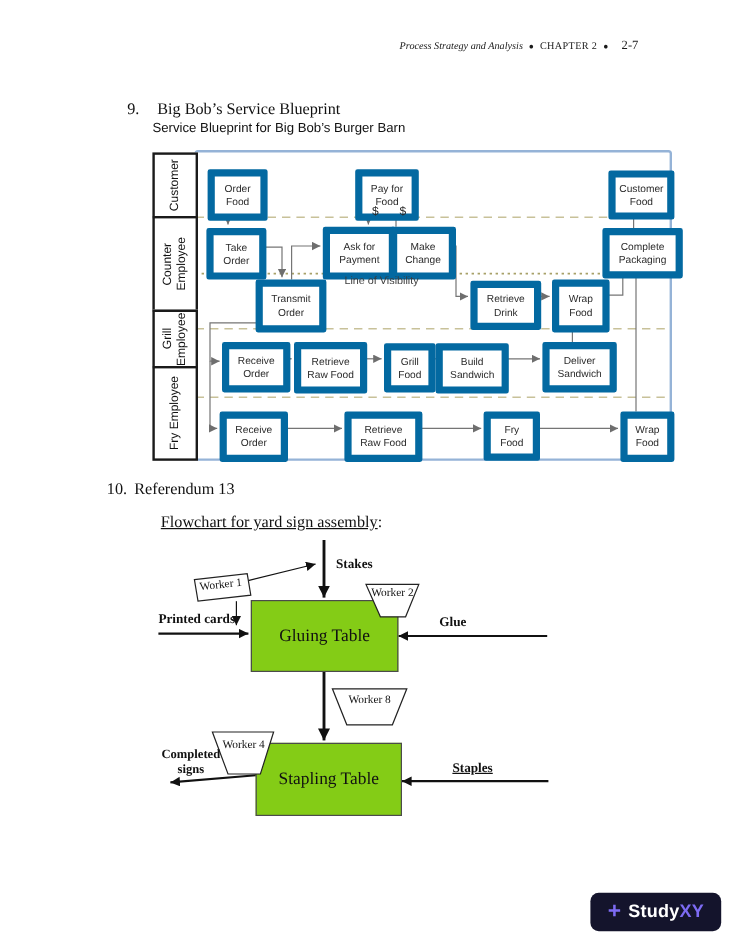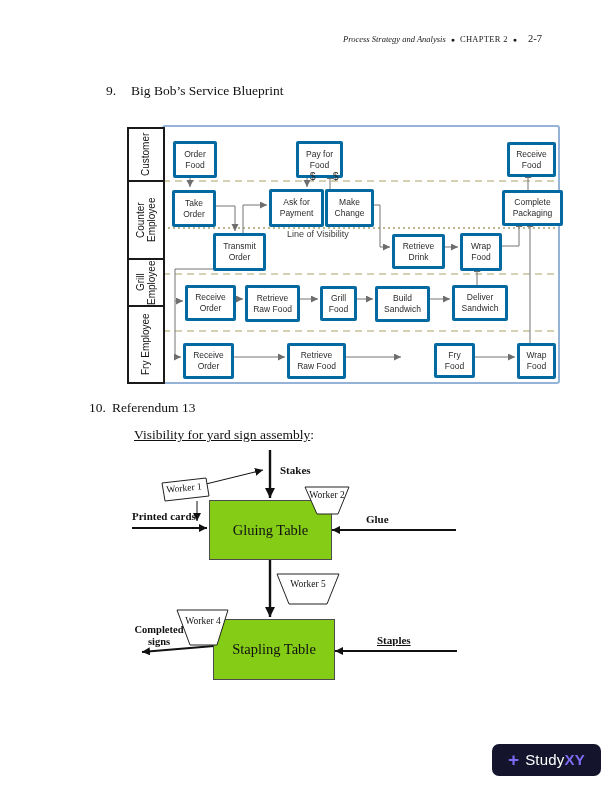--- a/index.html
+++ b/index.html
@@ -1,78 +1,79 @@
 <!DOCTYPE html>
 <html><head>
 <meta charset="utf-8">
 <style>
   html,body{margin:0;padding:0;background:#e8e8e8;}
   .page{position:relative;width:612px;height:792px;background:#ffffff;margin:0 auto;
         font-family:"Liberation Serif",serif;overflow:hidden;}
   svg{position:absolute;left:0;top:0;}
   
-  .hdr{position:absolute;top:33px;right:70px;font-size:9px;color:#1a1a1a;display:flex;align-items:baseline;gap:5px;}
+  .hdr{position:absolute;top:33px;right:80px;font-size:9px;color:#1a1a1a;display:flex;align-items:baseline;gap:5px;}
   .hdr .journal{font-style:italic;font-size:8.5px;}
   .hdr .bullet{font-size:7px;line-height:1;}
   .hdr .chapter{font-size:8.5px;letter-spacing:.3px;}
   .hdr .pagenum{font-size:10.5px;margin-left:6px;}
   
   .item9{position:absolute;left:106px;top:83px;font-size:13.5px;color:#111;}
   .item9 .num{display:inline-block;width:25px;}
   .subtitle{position:absolute;left:127px;top:101px;font-family:"Liberation Sans",sans-serif;
             font-size:11px;color:#111;}
   .item10{position:absolute;left:89px;top:400px;font-size:13.5px;color:#111;}
   .item10 .num{margin-right:6px;}
   .flow-heading{position:absolute;left:134px;top:427px;font-size:13.5px;color:#111;}
   .flow-heading .u{text-decoration:underline;}
   
   .bp-frame{position:absolute;left:162px;top:125px;width:394px;height:255px;
             border:2px solid #95b3d7;border-radius:3px;background:#fff;z-index:0;}
   .lane-label{position:absolute;width:34px;border:2px solid #1a1a1a;background:#fff;z-index:2;
               display:flex;align-items:center;justify-content:center;
               font-family:"Liberation Sans",sans-serif;font-size:10px;color:#111;
               writing-mode:vertical-rl;transform:rotate(180deg);text-align:center;line-height:1.15;}
-  .bp-box{position:absolute;z-index:2;background:#fff;border:3px solid #0369a1;border-radius:2px;
+  .bp-box{position:absolute;z-index:2;background:#fff;border:6px solid #0369a1;border-radius:2px;
           display:flex;align-items:center;justify-content:center;text-align:center;
           font-family:"Liberation Sans",sans-serif;font-size:8.5px;line-height:1.25;color:#2b2b2b;padding:1px;}
   .lov{position:absolute;left:287px;top:229px;z-index:3;font-family:"Liberation Sans",sans-serif;
        font-size:9px;color:#3c3c3c;}
   .dollar{position:absolute;z-index:3;font-family:"Liberation Sans",sans-serif;font-size:10px;color:#2b2b2b;}
   
   .table-box{position:absolute;z-index:2;background:#84cc16;border:1px solid #4b4b4b;
              display:flex;align-items:center;justify-content:center;
              font-size:14.5px;color:#111;}
   .fc-label{position:absolute;z-index:4;font-weight:bold;font-size:11px;color:#111;}
   .worker-label{position:absolute;z-index:4;font-size:9.5px;color:#111;text-align:center;}
   .svg-lines{z-index:1;}
   .svg-shapes{z-index:3;}
   
   .logo{position:absolute;left:492px;top:744px;width:109px;height:32px;border-radius:7px;
         background:#14142c;display:flex;align-items:center;justify-content:center;gap:6px;
         font-family:"Liberation Sans",sans-serif;}
   .logo .plus{font-size:19px;font-weight:bold;color:#7d6bf3;line-height:1;margin-top:-2px;}
-  .logo .study{font-size:15px;font-weight:normal;color:#ffffff;letter-spacing:.2px;}
+  .logo .study{font-size:15px;font-weight:bold;color:#ffffff;letter-spacing:.2px;}
   .logo .xy{font-size:15px;font-weight:bold;color:#7d6bf3;letter-spacing:.2px;}
 </style>
 </head>
 <body>
 
 <div class="page">
 
   <div class="hdr">
     <span class="journal">Process Strategy and Analysis</span>
     <span class="bullet">●</span>
     <span class="chapter">CHAPTER 2</span>
     <span class="bullet">●</span>
     <span class="pagenum">2-7</span>
   </div>
 
   <div class="item9">
     <span class="num">9.</span><span>Big Bob’s Service Blueprint</span>
   </div>
+  <div class="subtitle">Service Blueprint for Big Bob’s Burger Barn</div>
 
   <svg class="svg-lines" width="612" height="792">
     <defs>
       <marker id="ag" markerUnits="userSpaceOnUse" markerWidth="9" markerHeight="8" refX="7" refY="3.5" orient="auto">
         <path d="M0,0 L7,3.5 L0,7 Z" fill="#6e6e6e"></path>
       </marker>
       <marker id="ab" markerUnits="userSpaceOnUse" markerWidth="10" markerHeight="9" refX="8" refY="4" orient="auto">
         <path d="M0,0 L8,4 L0,8 Z" fill="#111"></path>
       </marker>
       <marker id="at" markerUnits="userSpaceOnUse" markerWidth="13" markerHeight="11" refX="10" refY="5" orient="auto">
@@ -124,62 +125,62 @@
   </svg>
 
   <div class="bp-frame"></div>
   <div class="lane-label" style="left:127px;top:127px;height:51px;">Customer</div>
   <div class="lane-label" style="left:127px;top:180px;height:76px;">Counter Employee</div>
   <div class="lane-label" style="left:127px;top:258px;height:45px;">Grill Employee</div>
   <div class="lane-label" style="left:127px;top:305px;height:75px;">Fry Employee</div>
 
   <div class="bp-box" style="left:173px;top:141px;width:36px;height:29px;">Order Food</div>
   <div class="bp-box" style="left:296px;top:141px;width:39px;height:29px;">Pay for Food</div>
-  <div class="bp-box" style="left:507px;top:142px;width:41px;height:27px;">Receive Food</div>
+  <div class="bp-box" style="left:507px;top:142px;width:41px;height:27px;">Customer Food</div>
   <div class="bp-box" style="left:172px;top:190px;width:36px;height:29px;">Take Order</div>
   <div class="bp-box" style="left:269px;top:189px;width:47px;height:30px;">Ask for Payment</div>
   <div class="bp-box" style="left:325px;top:189px;width:41px;height:30px;">Make Change</div>
   <div class="bp-box" style="left:502px;top:190px;width:53px;height:28px;">Complete Packaging</div>
   <div class="bp-box" style="left:213px;top:233px;width:45px;height:30px;">Transmit Order</div>
   <div class="bp-box" style="left:392px;top:234px;width:45px;height:27px;">Retrieve Drink</div>
   <div class="bp-box" style="left:460px;top:233px;width:34px;height:30px;">Wrap Food</div>
   <div class="bp-box" style="left:185px;top:285px;width:43px;height:28px;">Receive Order</div>
   <div class="bp-box" style="left:245px;top:285px;width:47px;height:29px;">Retrieve Raw Food</div>
   <div class="bp-box" style="left:320px;top:286px;width:29px;height:27px;">Grill Food</div>
-  <div class="bp-box" style="left:375px;top:286px;width:47px;height:28px;">Build Sandwich</div>
+  <div class="bp-box" style="left:363px;top:286px;width:47px;height:28px;">Build Sandwich</div>
   <div class="bp-box" style="left:452px;top:285px;width:48px;height:28px;">Deliver Sandwich</div>
   <div class="bp-box" style="left:183px;top:343px;width:43px;height:28px;">Receive Order</div>
   <div class="bp-box" style="left:287px;top:343px;width:51px;height:28px;">Retrieve Raw Food</div>
-  <div class="bp-box" style="left:403px;top:343px;width:33px;height:27px;margin-left:31px;">Fry Food</div>
+  <div class="bp-box" style="left:403px;top:343px;width:33px;height:27px;">Fry Food</div>
   <div class="bp-box" style="left:517px;top:343px;width:31px;height:28px;">Wrap Food</div>
 
   <div class="lov">Line of Visibility</div>
   <div class="dollar" style="left:310px;top:171px;">$</div>
   <div class="dollar" style="left:333px;top:171px;">$</div>
 
   <div class="item10">
     <span class="num">10.</span><span>Referendum 13</span>
   </div>
   <div class="flow-heading">
-    <span class="u">Visibility for yard sign assembly</span><span>:</span>
+    <span class="u">Flowchart for yard sign assembly</span><span>:</span>
   </div>
 
   <div class="table-box" style="left:209px;top:500px;width:121px;height:58px;">Gluing Table</div>
   <div class="table-box" style="left:213px;top:619px;width:120px;height:59px;">Stapling Table</div>
 
   <svg class="svg-shapes" width="612" height="792">
     <polygon points="162,483 206,478 209,496 165,501" fill="#fff" stroke="#222" stroke-width="1"></polygon>
     <polygon points="305,487 349,487 338,514 317,514" fill="#fff" stroke="#222" stroke-width="1"></polygon>
     <polygon points="277,574 339,574 327,604 289,604" fill="#fff" stroke="#222" stroke-width="1"></polygon>
     <polygon points="177,610 228,610 217,645 190,645" fill="#fff" stroke="#222" stroke-width="1"></polygon>
   </svg>
 
   <div class="worker-label" style="left:163px;top:483px;width:42px;transform:rotate(-6deg);">Worker 1</div>
   <div class="worker-label" style="left:306px;top:490px;width:42px;">Worker 2</div>
-  <div class="worker-label" style="left:283px;top:579px;width:50px;">Worker 5</div>
+  <div class="worker-label" style="left:283px;top:579px;width:50px;">Worker 8</div>
   <div class="worker-label" style="left:181px;top:616px;width:44px;">Worker 4</div>
 
   <div class="fc-label" style="left:280px;top:464px;">Stakes</div>
   <div class="fc-label" style="left:132px;top:510px;">Printed cards</div>
   <div class="fc-label" style="left:366px;top:513px;">Glue</div>
   <div class="fc-label" style="left:377px;top:634px;text-decoration:underline;">Staples</div>
   <div class="fc-label" style="left:131px;top:624px;width:56px;text-align:center;font-size:10.5px;line-height:1.15;">Completed signs</div>
 
   <div class="logo">
     <span class="plus">+</span>

